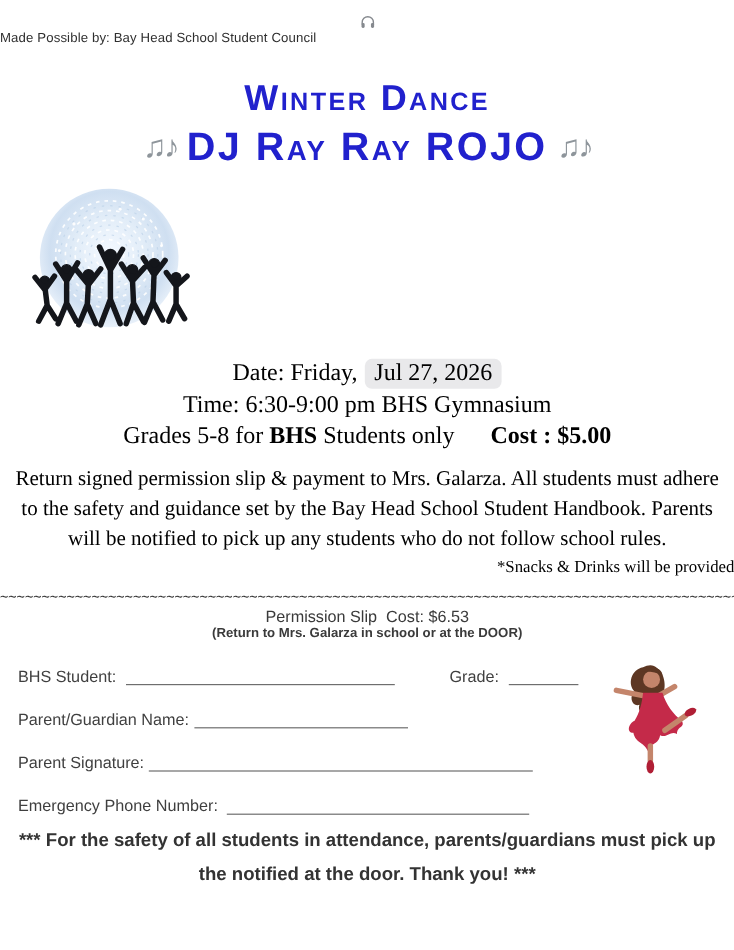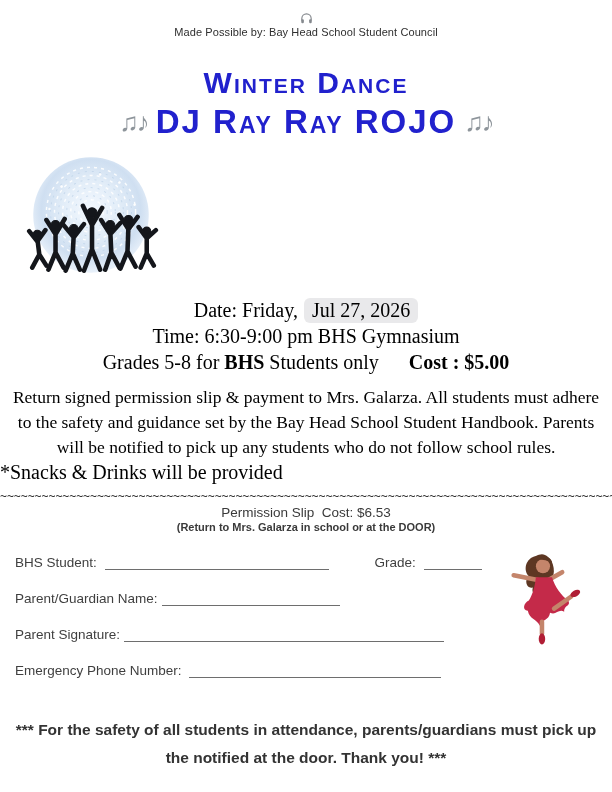--- a/index.html
+++ b/index.html
@@ -1,20 +1,20 @@
 <!DOCTYPE html>
 <html><head>
 <meta charset="utf-8">
 <style>
   html,body{margin:0;padding:0;background:#ffffff;}
   .page{position:relative;width:612px;height:792px;background:#ffffff;overflow:hidden;
         font-family:"Liberation Sans",sans-serif;color:#000;}
 
   
-  .credit-wrap{padding-top:11px;text-align:center;}
+  .credit-wrap{padding-top:11px;text-align:left;}
   .hp-icon{display:block;margin:0 auto 1px auto;width:15px;height:14px;}
   .credit{font-size:11px;color:#2f2f2f;letter-spacing:.1px;}
 
   
   .title1{margin-top:30px;text-align:center;font-weight:bold;font-variant:small-caps;
           font-size:30px;letter-spacing:2px;color:#2121cd;line-height:1;}
   .title2{margin-top:7px;text-align:center;line-height:1;white-space:nowrap;}
   .title2 .blue{font-weight:bold;font-variant:small-caps;font-size:33px;
           letter-spacing:2px;color:#2121cd;vertical-align:middle;}
   .notes{font-size:26px;color:#8e959b;vertical-align:middle;letter-spacing:-2px;}
@@ -27,22 +27,22 @@
   
   .event{margin-top:13px;font-family:"Liberation Serif",serif;font-size:20px;
          line-height:26px;text-align:center;}
   .hl{background:#e9e9eb;border-radius:6px;padding:1px 8px 2px 8px;margin-left:6px;}
   .gap-cost{margin-left:30px;font-weight:bold;}
   .b{font-weight:bold;}
 
   
   .notice{margin:10px auto 0 auto;width:598px;font-family:"Liberation Serif",serif;
           font-size:17.5px;line-height:25px;text-align:center;}
-  .snacks{margin-top:0;font-family:"Liberation Serif",serif;font-size:20px;
-          line-height:25px;text-align:left;}
+  .snacks{margin-top:0;font-family:"Liberation Serif",serif;font-size:14px;
+          line-height:25px;text-align:right;}
 
   
   .divider{margin-top:5px;font-family:"DejaVu Sans Mono",monospace;font-size:11.5px;
            color:#333;white-space:nowrap;overflow:hidden;width:612px;line-height:12px;}
 
   
   .slip-head{margin-top:3px;text-align:center;font-size:13.5px;color:#3a3a3a;white-space:pre-wrap;}
   .slip-sub{margin-top:1px;text-align:center;font-size:11px;font-weight:bold;color:#3a3a3a;}
 
   .form{margin:21px 0 0 15px;width:470px;}
@@ -54,21 +54,21 @@
   .w-grade{width:58px;}
   .w-parent{width:178px;}
   .w-sig{width:320px;}
   .w-phone{width:252px;}
   .spacer{width:46px;}
 
   
   .dancer{position:absolute;left:504px;top:550px;width:84px;height:96px;}
 
   
-  .footer{margin-top:38px;text-align:center;font-size:15.5px;font-weight:bold;
+  .footer{margin-top:8px;text-align:center;font-size:15.5px;font-weight:bold;
           color:#333;line-height:28px;}
 </style>
 </head>
 <body>
 
 <div class="page">
 
   
   <div class="credit-wrap">
     <svg class="hp-icon" viewBox="0 0 24 24">

